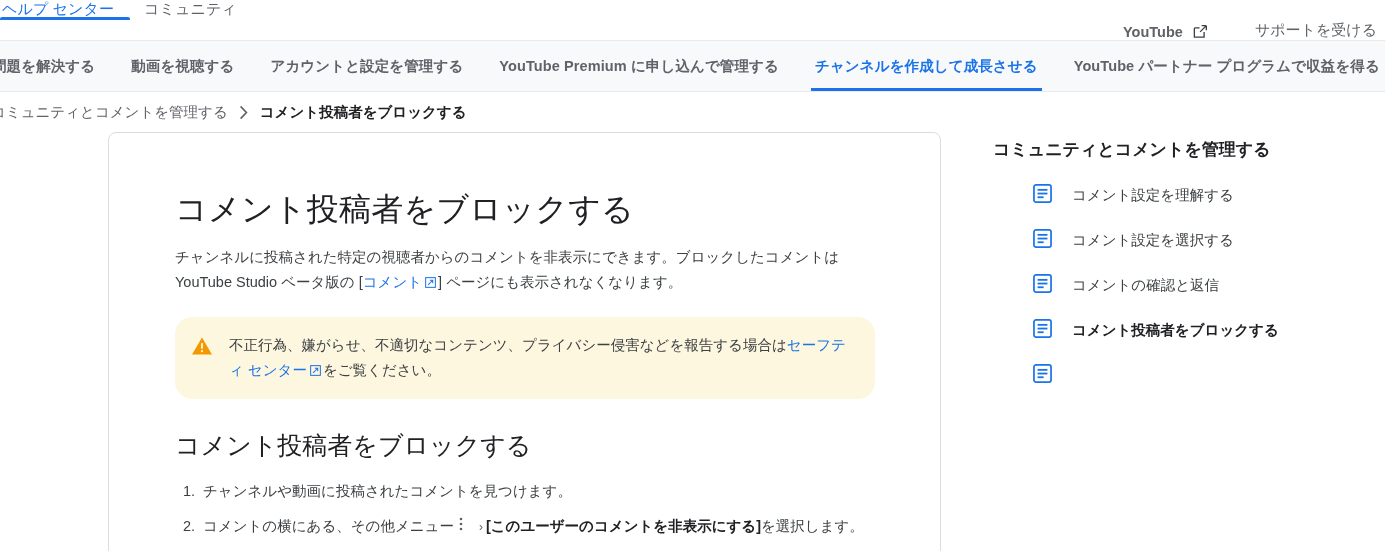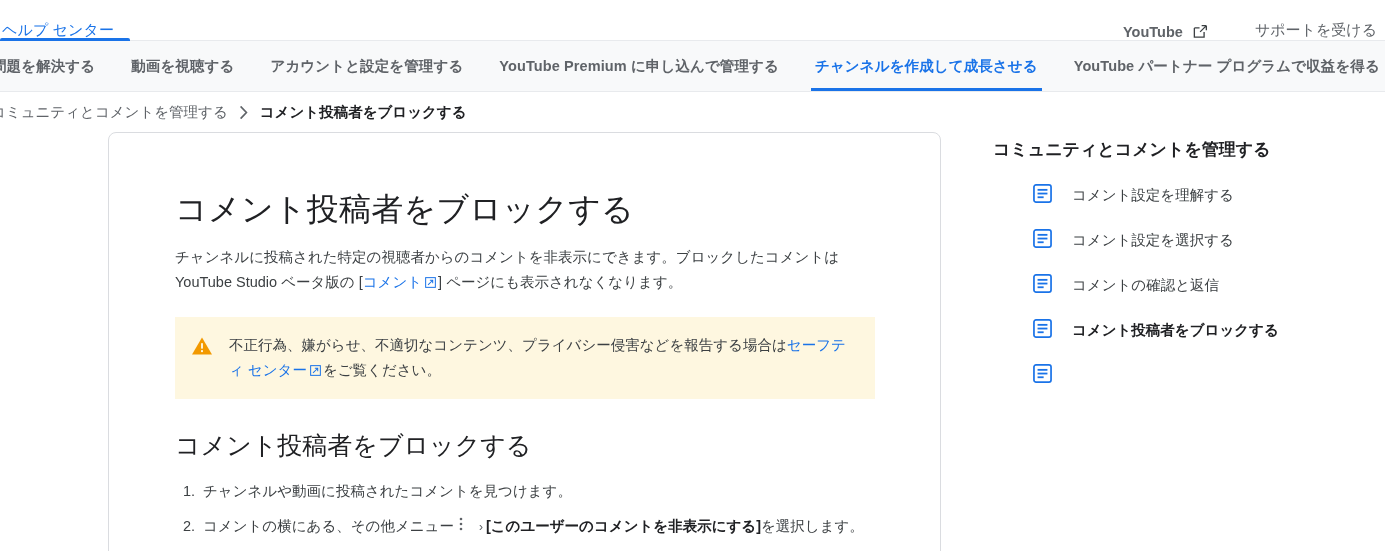--- a/index.html
+++ b/index.html
@@ -21,21 +21,21 @@
     position: relative;
     height: 40px;
     background: #ffffff;
     display: flex;
     align-items: stretch;
     justify-content: space-between;
     border-bottom: 1px solid #e8eaed;
   }
   .topbar-left {
     display: flex;
-    align-items: flex-end;
+    align-items: flex-start;
   }
   .topnav-item {
     display: flex;
     align-items: center;
     padding: 0 14px;
     font-size: 15px;
     color: #5f6368;
     letter-spacing: .1px;
     cursor: pointer;
     position: relative;
@@ -191,20 +191,21 @@
   
   .callout {
     background: #fef7e0;
     display: flex;
     align-items: flex-start;
     gap: 16px;
     padding: 16px 18px 16px 16px;
     margin: 0 0 30px 0;
     width: 700px;
     box-sizing: border-box;
+    border-radius: 17px;
   }
   .warn-tri {
     flex: 0 0 auto;
     margin-top: 3px;
   }
   .callout-text {
     font-size: 14.5px;
     line-height: 1.72;
     color: #3c4043;
   }
@@ -278,20 +279,23 @@
   }
   .doc-icon { flex: 0 0 auto; }
 </style>
 </head>
 <body>
 
 <div class="topbar">
   <div class="topbar-left">
     <div class="topnav-item first active">
       <span>ヘルプ センター</span>
+    </div>
+    <div class="topnav-item">
+      <span>コミュニティ</span>
     </div>
   </div>
   <div class="topbar-right">
     <div class="yt-link">
       <span>YouTube</span>
       <span class="ext-box">
         <svg width="17" height="17" viewBox="0 0 18 18" fill="none">
           <path d="M2.5 5.2 H8 M2.5 5.2 V15 H12.8 V9.6" stroke="#3c4043" stroke-width="1.4" fill="none"></path>
           <path d="M15.2 2.8 H10.2 M15.2 2.8 V7.8 M15.2 2.8 L8.6 9.4" stroke="#3c4043" stroke-width="1.4" fill="none"></path>
         </svg>

